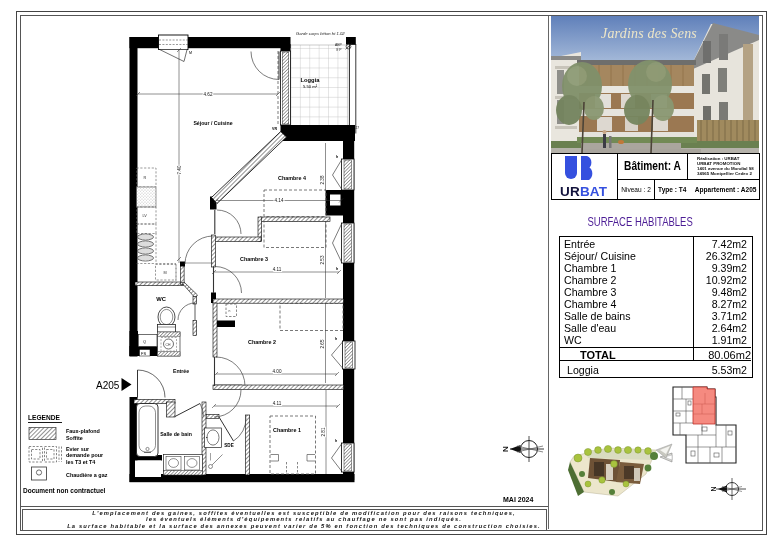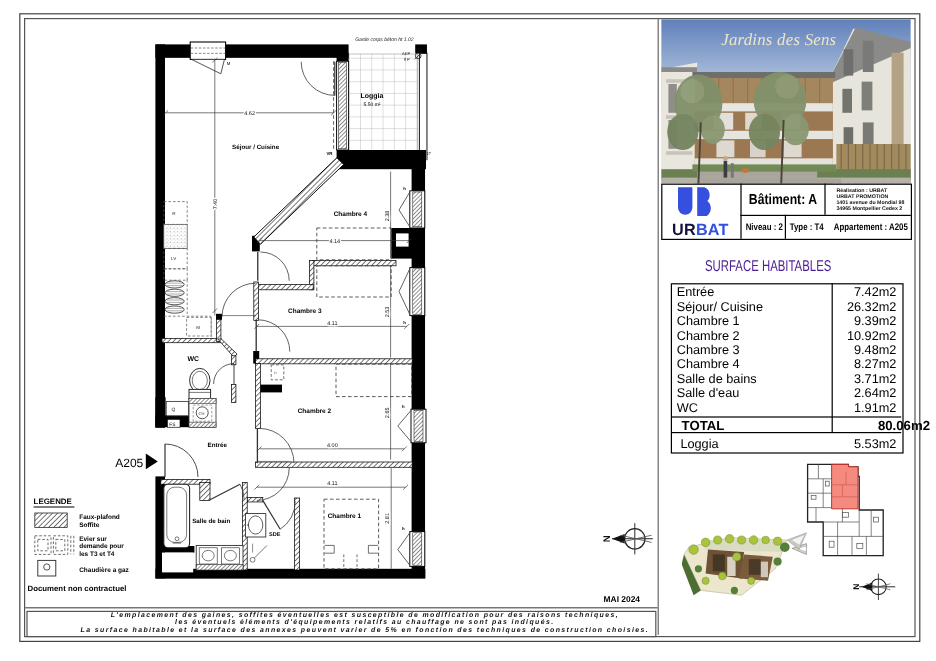--- a/index.html
+++ b/index.html
@@ -521,40 +521,40 @@
 <svg class="abs" style="left:551px;top:153px;" width="66" height="46" viewBox="0 0 66 46">
 <path d="M14,3 h12 v17 a6,6 0 0 1 -6,6 a6,6 0 0 1 -6,-6 z" fill="#3550df"></path>
 <path d="M30,3 h6 a7,7 0 0 1 0,13 h-6 z M30,14 h8 a8,8 0 0 1 0,13 h-8 z" fill="#3550df"></path>
 <text x="9" y="43" font-size="13.5" font-weight="bold" letter-spacing="0.2" fill="#12123c">UR<tspan fill="#3550df">BAT</tspan></text>
 </svg>
 
 <div class="abs" style="left:617px;top:159px;width:70px;height:14px;font-size:12px;font-weight:bold;text-align:center;white-space:nowrap;"><span style="display:inline-block;transform:scaleX(0.85);transform-origin:center;">Bâtiment: A</span></div>
 
 <div class="abs" style="left:697px;top:156px;width:62px;font-size:4.4px;font-weight:bold;line-height:5.1px;color:#111;">Réalisation : URBAT<br>URBAT PROMOTION<br>1401 avenue du Mondial 98<br>34965 Montpellier Cedex 2</div>
 
-<div class="abs" style="left:618px;top:185px;width:36px;font-size:8px;font-weight:bold;text-align:center;white-space:nowrap;"><span style="display:inline-block;transform:scaleX(0.82);transform-origin:center;">Niveau : 2</span></div>
+<div class="abs" style="left:618px;top:185px;width:36px;font-size:8px;font-weight:normal;text-align:center;white-space:nowrap;"><span style="display:inline-block;transform:scaleX(0.82);transform-origin:center;">Niveau : 2</span></div>
 
 <div class="abs" style="left:655px;top:185px;width:32px;font-size:8px;font-weight:bold;text-align:center;white-space:nowrap;"><span style="display:inline-block;transform:scaleX(0.82);transform-origin:center;">Type : T4</span></div>
 
 <div class="abs" style="left:688px;top:185px;width:71px;font-size:8px;font-weight:bold;text-align:center;white-space:nowrap;"><span style="display:inline-block;transform:scaleX(0.82);transform-origin:center;">Appartement : A205</span></div>
 
 
 <div class="abs" style="left:536px;top:214px;width:208px;font-size:13px;text-align:center;color:#4c1d95;white-space:nowrap;"><span style="display:inline-block;transform:scaleX(0.73);transform-origin:center;">SURFACE HABITABLES</span></div>
 
 <div class="abs" style="left:559px;top:236px;width:192px;height:140px;border:1.4px solid #000;"></div>
 <div class="abs" style="left:693px;top:236px;width:1px;height:124px;background:#000;"></div>
 <div class="abs" style="left:560px;top:346.5px;width:191px;height:1.4px;background:#000;"></div>
 <div class="abs" style="left:560px;top:360px;width:191px;height:1px;background:#000;"></div>
 
 <div class="abs" style="left:564px;top:237.5px;width:126px;font-size:10.6px;line-height:12.1px;color:#000;">Entrée<br>Séjour/ Cuisine<br>Chambre 1<br>Chambre 2<br>Chambre 3<br>Chambre 4<br>Salle de bains<br>Salle d'eau<br>WC</div>
 
 <div class="abs" style="left:600px;top:237.5px;width:147px;font-size:10.6px;line-height:12.1px;text-align:right;color:#000;">7.42m2<br>26.32m2<br>9.39m2<br>10.92m2<br>9.48m2<br>8.27m2<br>3.71m2<br>2.64m2<br>1.91m2</div>
 
-<div class="abs" style="left:568px;top:348.5px;width:100px;font-size:11px;font-weight:bold;">TOTAL</div>
-<div class="abs" style="left:628px;top:349px;width:147px;font-size:11px;font-weight:bold;text-align:right;">80.06m2</div>
+<div class="abs" style="left:580px;top:348.5px;width:100px;font-size:11px;font-weight:bold;">TOTAL</div>
+<div class="abs" style="left:604px;top:349px;width:147px;font-size:11px;font-weight:normal;text-align:right;">80.06m2</div>
 
 <div class="abs" style="left:567px;top:363.5px;width:100px;font-size:10.6px;">Loggia</div>
 <div class="abs" style="left:600px;top:363.5px;width:147px;font-size:10.6px;text-align:right;">5.53m2</div>
 
 <svg class="abs" style="left:658px;top:383px;" width="100" height="84" viewBox="0 0 100 84">
 
 <polygon points="15,4 49,4 49,6 57,6 57,14 58,14 58,42 78,42 78,80 28,80 28,52 15,52" fill="#fff" stroke="#222" stroke-width="1.1"></polygon>
 
 <polygon points="35,4 49,4 49,6 57,6 57,14 57,41 35,41" fill="#f58a80" stroke="#c03028" stroke-width="0.8"></polygon>
 <g stroke="#c8544c" stroke-width="0.5" fill="none">

